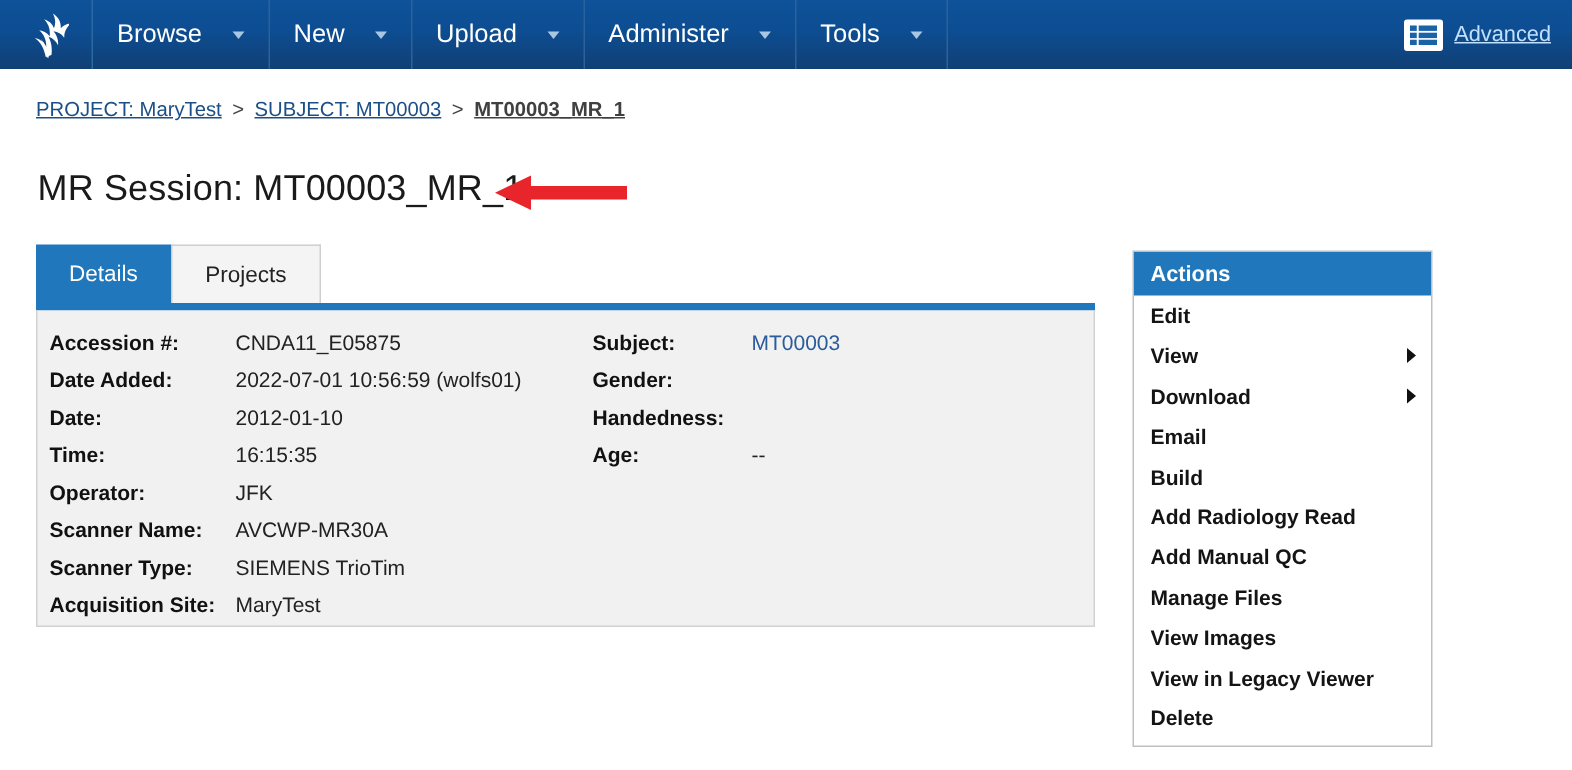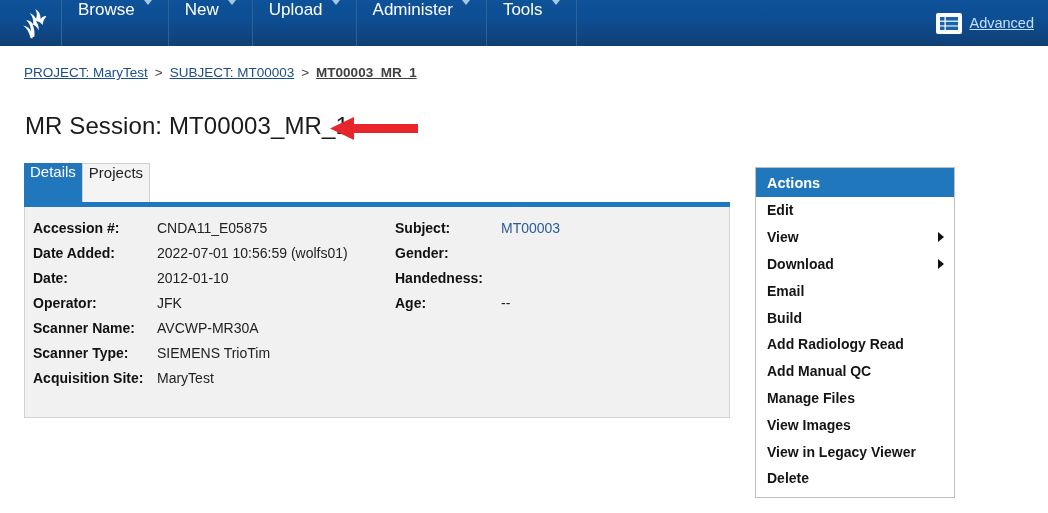--- a/index.html
+++ b/index.html
@@ -17,27 +17,28 @@
     width: 1048px; height: 46px;
     background: linear-gradient(to bottom, #0e5299 0%, #0d4d92 45%, #113f74 100%);
     display: flex; align-items: stretch;
   }
   #logo-cell {
     width: 62px; display: flex; align-items: center; justify-content: center;
     border-right: 1px solid #2b69a5;
   }
   #logo-cell svg { display: block; }
   .nav-item {
-    display: flex; 
+    display: flex; align-items: center;
     padding: 0 16px;
     color: #ffffff;
     font-size: 17px;
     border-right: 1px solid #2a6299;
     cursor: pointer;
     white-space: nowrap;
+    gap: 11px;
   }
   .nav-item .caret {
     margin-left: 9px;
     width: 0; height: 0;
     border-left: 4px solid transparent;
     border-right: 4px solid transparent;
     border-top: 5px solid #a9c6e2;
   }
   #nav-spacer { flex: 1 1 auto; }
   #advanced-group {
@@ -83,22 +84,22 @@
     width: 92px; height: 30px;
   }
 
   
   #details-region { position: absolute; left: 24px; top: 163px; width: 706px; }
   #tab-strip {
     position: relative; height: 39px;
     display: flex; align-items: flex-end;
   }
   .tab {
-    height: 39px; padding: 0 6px;
-    display: flex; align-items: flex-start;
+    height: 39px; padding: 0 22px;
+    display: flex; align-items: center;
     font-size: 15px; cursor: pointer;
   }
   .tab.active { background: #2077bb; color: #ffffff; }
   .tab.inactive {
     background: #f4f4f4; color: #222;
     border: 1px solid #cfcfcf; border-bottom: none;
   }
   #tab-underline {
     position: absolute; left: 24px; top: 202px;
     width: 706px; height: 5px; background: #2077bb;
@@ -235,20 +236,24 @@
       </div>
       <div class="det-row">
         <span class="det-label">Date Added:</span>
         <span class="det-value">2022-07-01 10:56:59 (wolfs01)</span>
       </div>
       <div class="det-row">
         <span class="det-label">Date:</span>
         <span class="det-value">2012-01-10</span>
       </div>
       <div class="det-row">
+        <span class="det-label">Time:</span>
+        <span class="det-value">16:15:35</span>
+      </div>
+      <div class="det-row">
         <span class="det-label">Operator:</span>
         <span class="det-value">JFK</span>
       </div>
       <div class="det-row">
         <span class="det-label">Scanner Name:</span>
         <span class="det-value">AVCWP-MR30A</span>
       </div>
       <div class="det-row">
         <span class="det-label">Scanner Type:</span>
         <span class="det-value">SIEMENS TrioTim</span>

